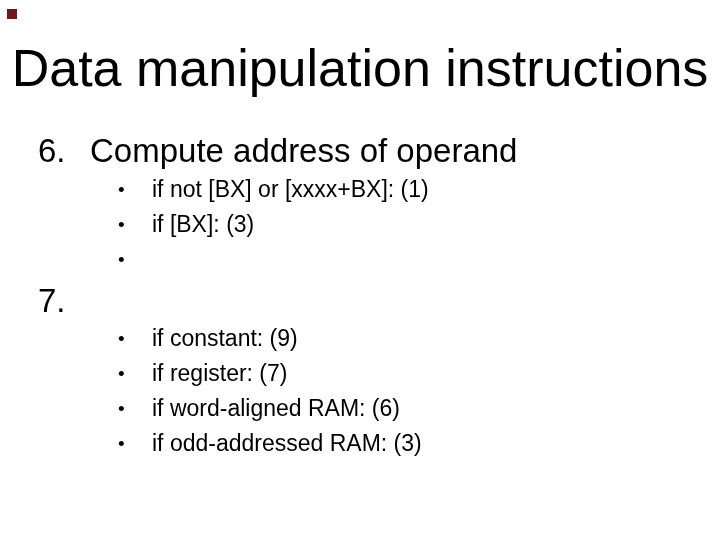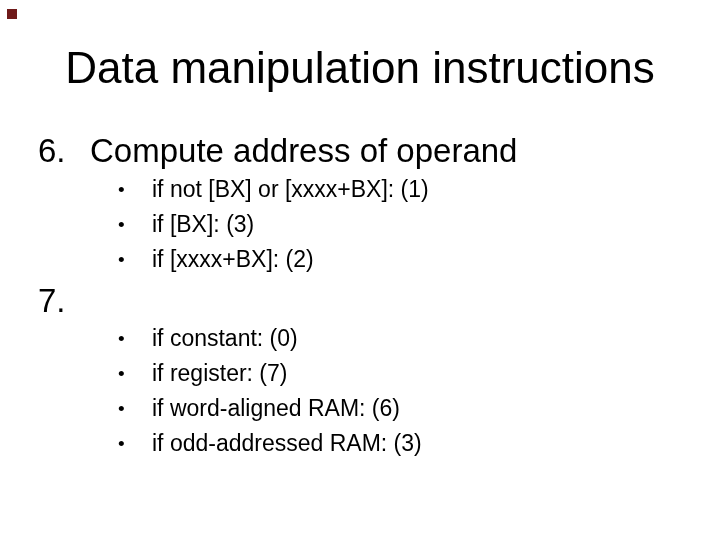--- a/index.html
+++ b/index.html
@@ -23,21 +23,21 @@
     top: 9px;
     width: 10px;
     height: 10px;
   }
   .title {
     position: absolute;
     top: 43px;
     left: 0;
     width: 720px;
     text-align: center;
-    font-size: 44px;
+    font-size: 52px;
     line-height: 50px;
     white-space: nowrap;
     letter-spacing: 0;
   }
   .section-heading {
     position: absolute;
     left: 0;
     width: 720px;
     height: 40px;
     font-size: 33px;
@@ -97,32 +97,31 @@
     <div class="bullet-row">
       <span class="bullet-dot">•</span>
       <span class="bullet-text">if not [BX] or [xxxx+BX]: (1)</span>
     </div>
     <div class="bullet-row">
       <span class="bullet-dot">•</span>
       <span class="bullet-text">if [BX]: (3)</span>
     </div>
     <div class="bullet-row">
       <span class="bullet-dot">•</span>
-      <span class="bullet-text">if [xxxx+BX]: (2)</span>
     </div>
   </div>
 
   <div class="section-heading heading-7">
     <span class="num">7.</span>
   </div>
 
   <div class="bullets bullets-7">
     <div class="bullet-row">
       <span class="bullet-dot">•</span>
-      <span class="bullet-text">if constant: (0)</span>
+      <span class="bullet-text">if constant: (9)</span>
     </div>
     <div class="bullet-row">
       <span class="bullet-dot">•</span>
       <span class="bullet-text">if register: (7)</span>
     </div>
     <div class="bullet-row">
       <span class="bullet-dot">•</span>
       <span class="bullet-text">if word-aligned RAM: (6)</span>
     </div>
     <div class="bullet-row">

